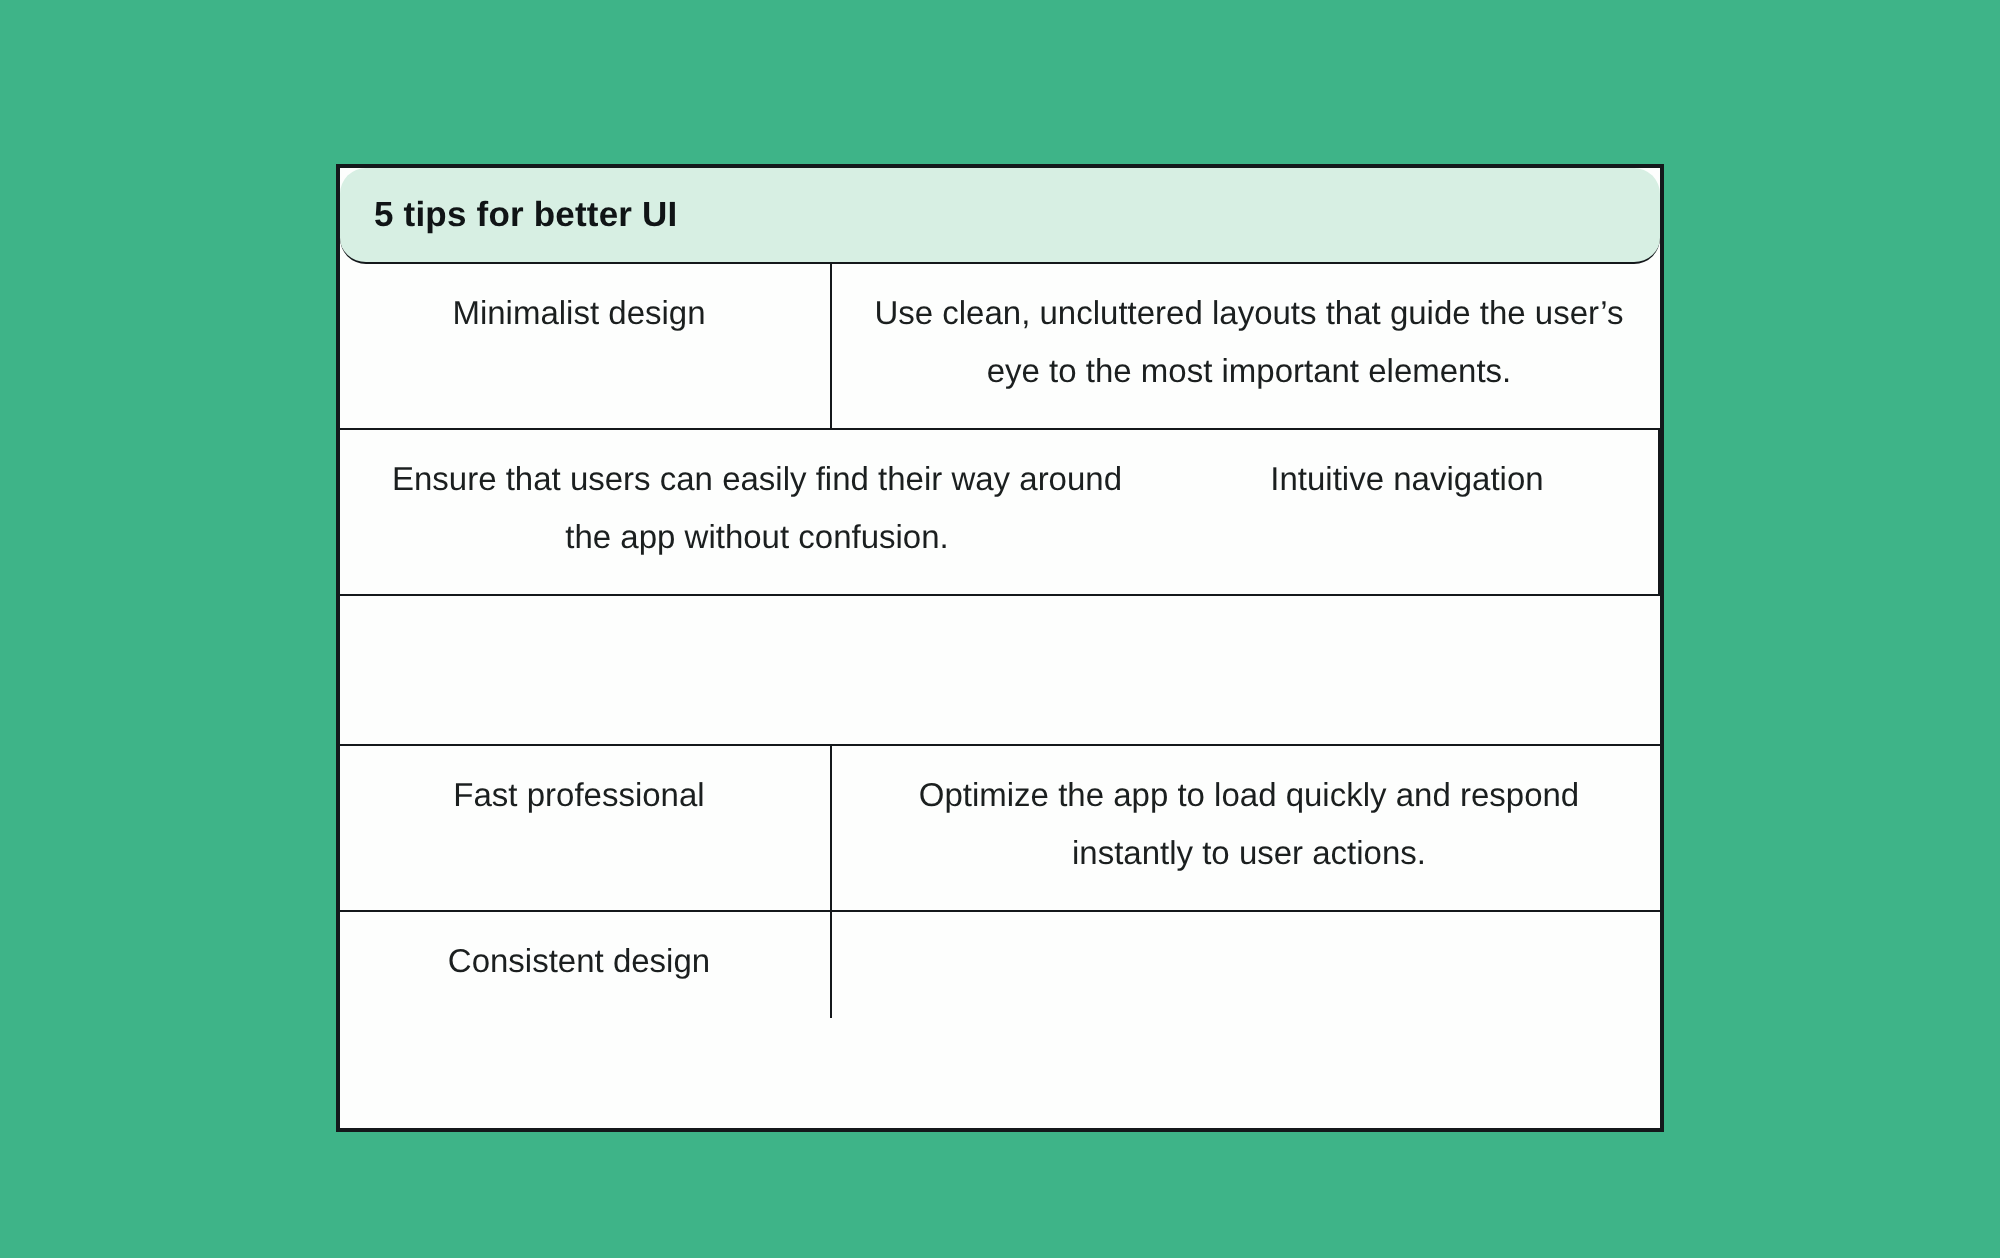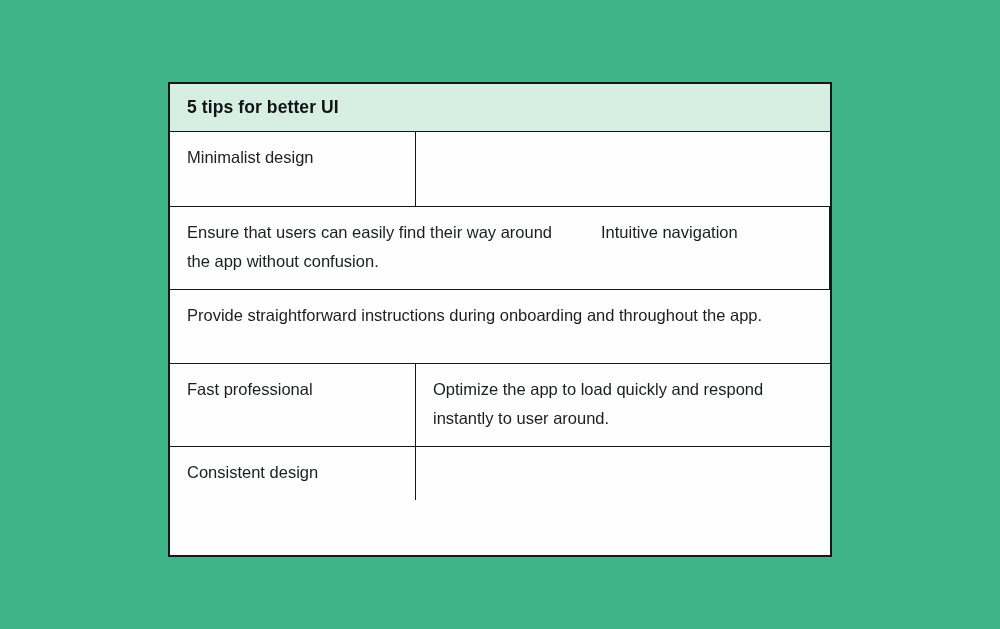--- a/index.html
+++ b/index.html
@@ -25,20 +25,21 @@
     background: #fdfefd;
   }
   .table-header {
     box-sizing: border-box;
     height: 48px;
     background: #d7efe3;
     border-bottom: 1.5px solid #14181b;
     display: flex;
     align-items: center;
     padding: 0 17px;
+    border-radius: 13px;
   }
   .table-title {
     font-size: 17.5px;
     font-weight: bold;
     letter-spacing: 0.1px;
     color: #101416;
   }
   .row {
     display: flex;
     border-bottom: 1.5px solid #14181b;
@@ -49,20 +50,21 @@
     border-bottom: none;
     min-height: 108px;
     flex-direction: column;
   }
   .cell {
     box-sizing: border-box;
     padding: 11px 23px 13px 17px;
     font-size: 16.5px;
     line-height: 29px;
     color: #1b1f1f;
+    text-align: center;
   }
   .cell.tip {
     width: 246px;
     flex: 0 0 auto;
     border-right: 1.5px solid #14181b;
   }
   .cell.desc {
     flex: 1 1 auto;
     padding-right: 14px;
   }
@@ -70,32 +72,32 @@
 </head>
 <body>
 
 <div class="tips-table">
   <div class="table-header">
     <span class="table-title">5 tips for better UI</span>
   </div>
 
   <div class="row">
     <div class="cell tip">Minimalist design</div>
+    <div class="cell desc">Use clean, uncluttered layouts that guide the user’s eye to the most important elements.</div>
   </div>
 
   <div class="row">
     <div class="cell desc">Ensure that users can easily find their way around the app without confusion.</div>
     <div class="cell tip">Intuitive navigation</div>
   </div>
 
   <div class="row">
-    <div class="cell desc">Provide straightforward instructions during onboarding and throughout the app.</div>
   </div>
 
   <div class="row">
     <div class="cell tip">Fast professional</div>
-    <div class="cell desc">Optimize the app to load quickly and respond instantly to user around.</div>
+    <div class="cell desc">Optimize the app to load quickly and respond instantly to user actions.</div>
   </div>
 
   <div class="row">
     <div class="cell tip">Consistent design</div>
   </div>
 </div>
 
 </body></html>

